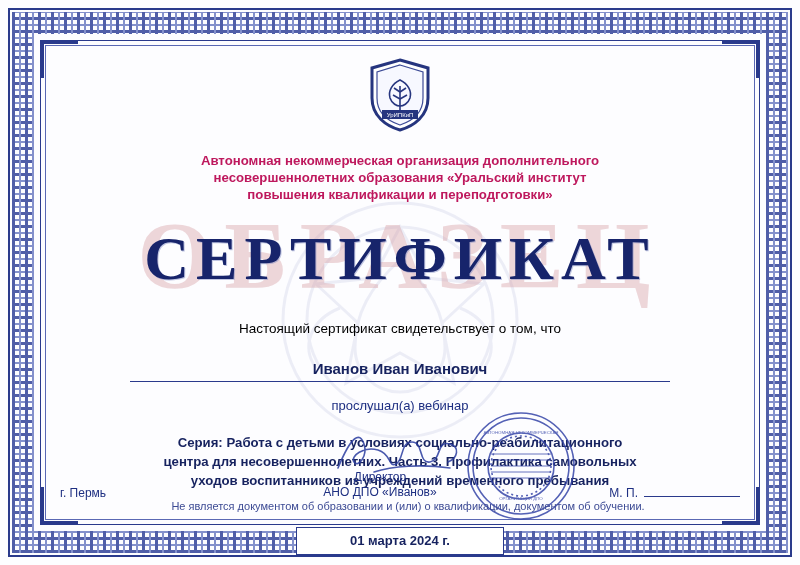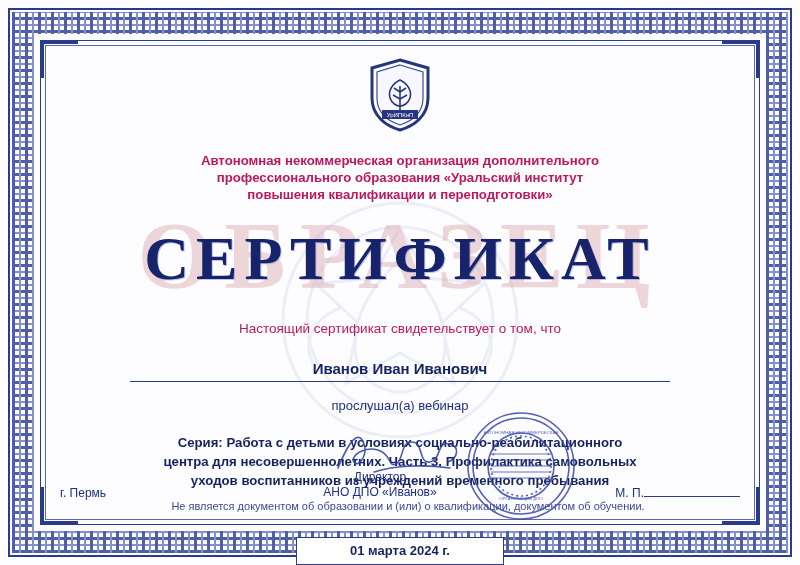--- a/index.html
+++ b/index.html
@@ -155,21 +155,21 @@
     font-weight: bold;
     letter-spacing: 7px;
     color: #17246b;
     line-height: 1;
     text-shadow: 1px 1px 0 rgba(120,130,190,.45);
   }
 
   .subtitle {
     margin-top: 32px;
     font-size: 13.5px;
-    color: #be185d;
+    color: #000000;
   }
 
   .recipient-block {
     margin-top: 24px;
   }
   .recipient-name {
     font-size: 15px;
     font-weight: bold;
     color: #16225f;
     padding-bottom: 4px;
@@ -208,20 +208,21 @@
     color: #1e2f82;
   }
   .sig-city { width: 120px; text-align: left; }
   .sig-center { text-align: center; line-height: 15px; }
   .sig-mp {
     width: 160px;
     text-align: right;
     display: flex;
     align-items: flex-end;
     justify-content: flex-end;
+    gap: 6px;
   }
   .mp-rule {
     display: inline-block;
     width: 96px;
     border-bottom: 1px solid #2a3a8c;
     height: 1px;
     margin-bottom: 3px;
   }
 
   .disclaimer {
@@ -241,21 +242,20 @@
     transform: translateX(-50%);
     top: 527px;
     min-width: 170px;
     padding: 5px 18px 6px;
     border: 1.5px solid #2a3a8c;
     background: #ffffff;
     font-size: 13px;
     font-weight: bold;
     color: #16225f;
     text-align: center;
-    margin-top: 10px;
   }
 
   
   .stamp {
     position: absolute;
     left: 465px;
     top: 410px;
     width: 112px;
     height: 112px;
     opacity: .82;
@@ -314,21 +314,21 @@
         <path d="M32 34 L38 30"></path>
         <path d="M32 41 L25 37"></path>
         <path d="M32 41 L39 37"></path>
       </g>
       <rect x="14" y="52" width="36" height="9" fill="#26357f"></rect>
       <text x="32" y="59" text-anchor="middle" font-family="Liberation Sans, sans-serif" font-size="6" fill="#ffffff">УрИПКиП</text>
     </svg>
 
     <div class="org-name">
       <div>Автономная некоммерческая организация дополнительного</div>
-      <div>профессионального образования «Уральский институт</div>
+      <div>несовершеннолетних образования «Уральский институт</div>
       <div>повышения квалификации и переподготовки»</div>
     </div>
 
     <div class="main-title">СЕРТИФИКАТ</div>
 
     <div class="subtitle">Настоящий сертификат свидетельствует о том, что</div>
 
     <div class="recipient-block">
       <div class="recipient-name">Иванов Иван Иванович</div>
       <div class="recipient-rule"></div>

